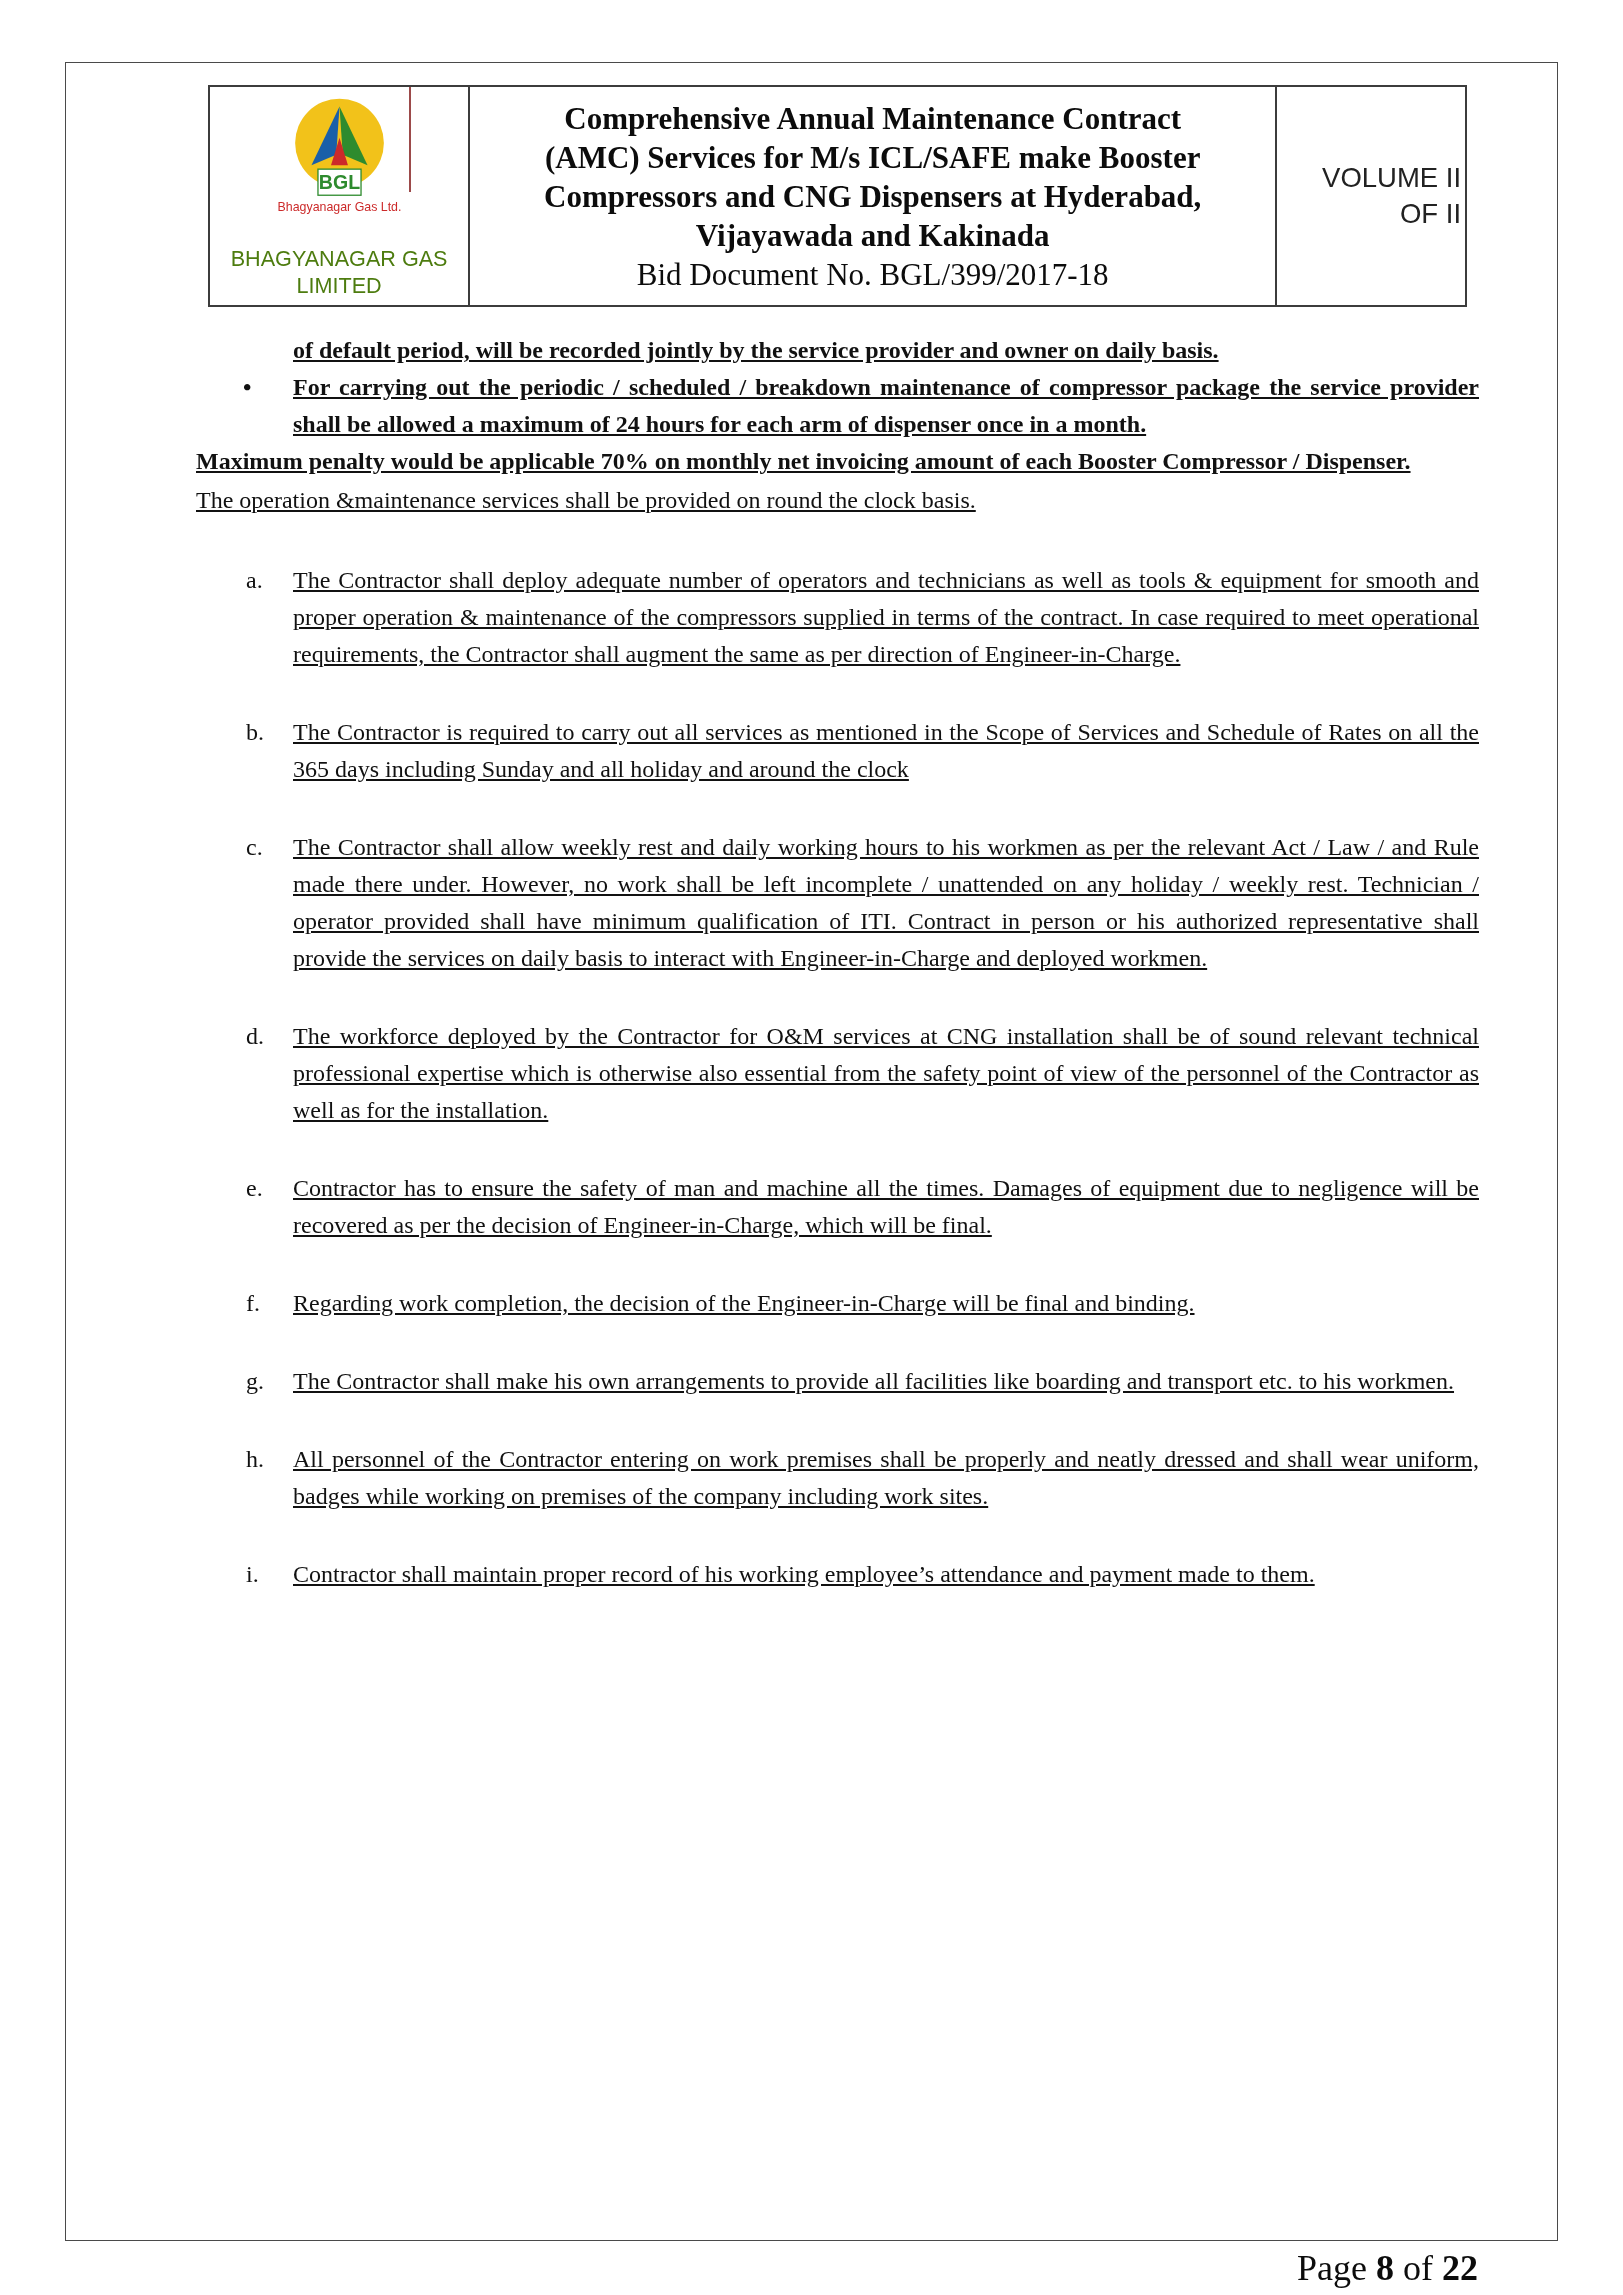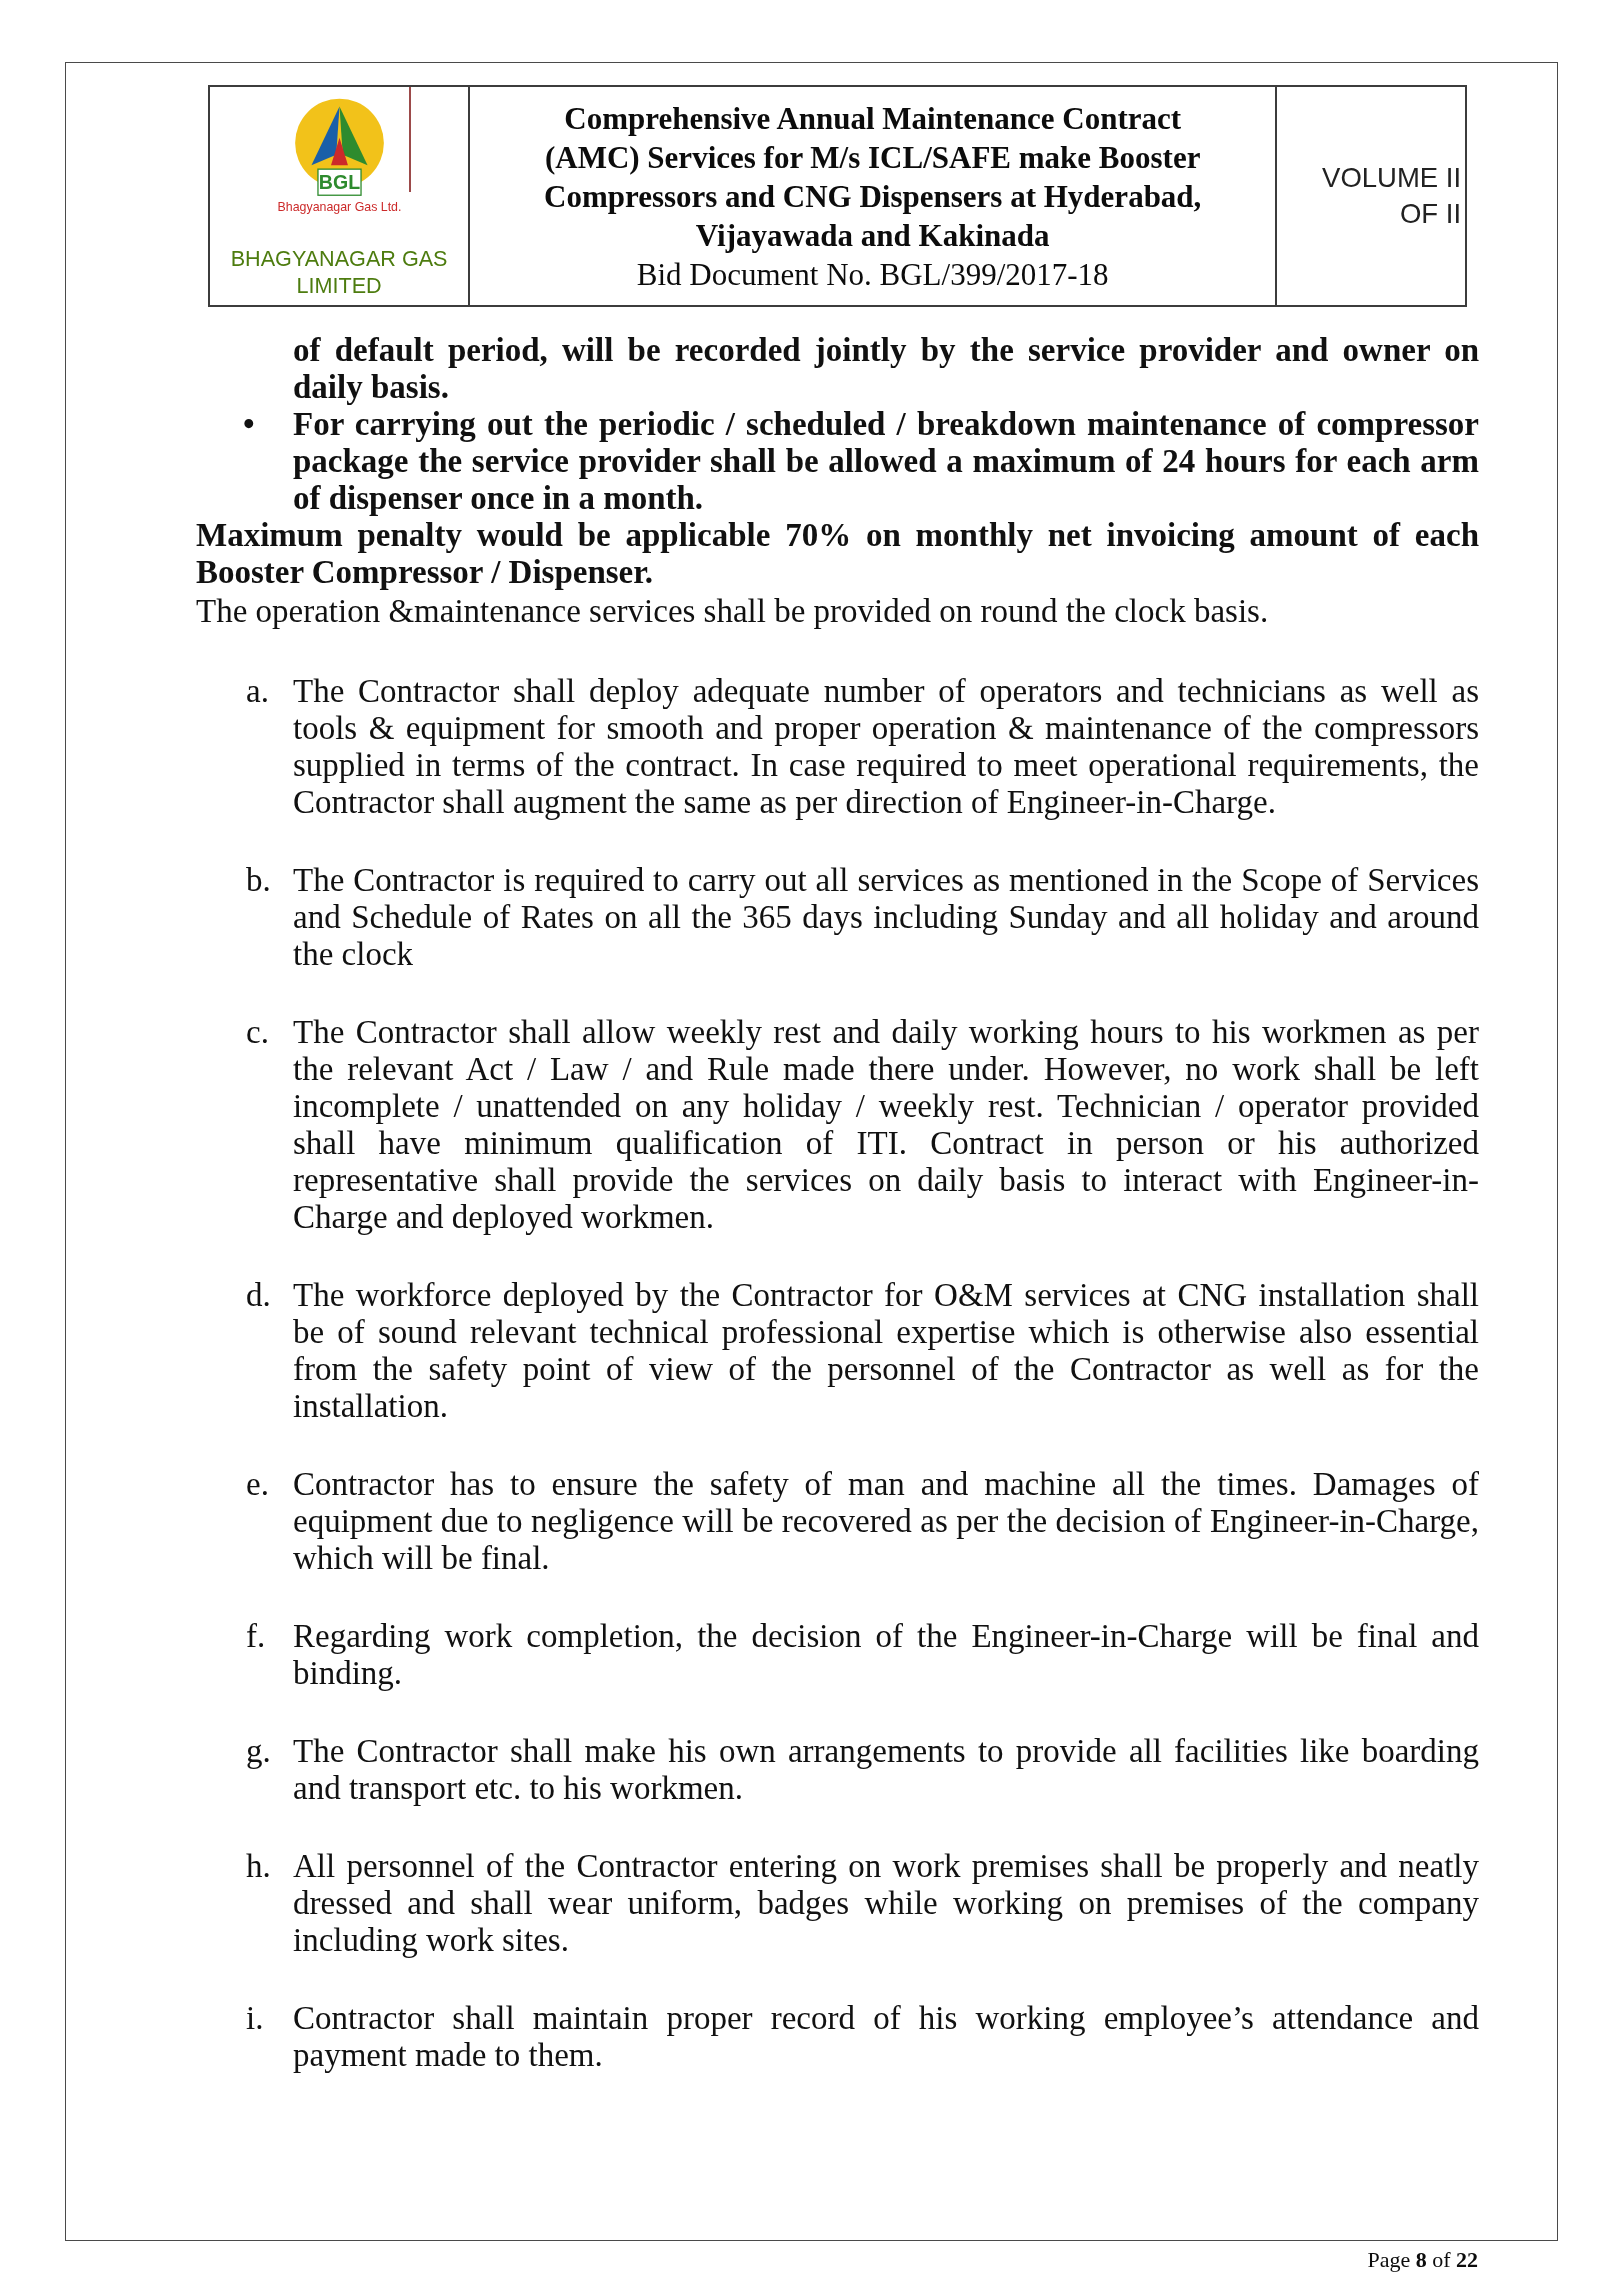--- a/index.html
+++ b/index.html
@@ -67,21 +67,21 @@
     color:#0c0c0c;
   }
   .volume-text {
     font-family:"Liberation Sans", sans-serif;
     font-size:27.5px;
     line-height:1.3;
     color:#222;
   }
 
   
-  .body-area { margin-top:25px; font-size:33px; line-height:37px; }
+  .body-area { margin-top:25px; font-size:24px; line-height:37px;text-decoration:underline; }
 
   .p-continuation {
     margin-left:97px;
     font-weight:700;
     text-align:justify;
   }
 
   .bullet-item {
     position:relative;
     padding-left:97px;
@@ -117,21 +117,21 @@
   }
   .list-item .li-label {
     position:absolute;
     left:50px; top:0;
   }
 
   
   .page-footer {
     position:absolute;
     right:145px; top:2247px;
-    font-size:22px;
+    font-size:36px;
     color:#0c0c0c;
   }
   .page-footer .b { font-weight:700; }
 </style>
 </head>
 <body>
 
 <div class="page-border"></div>
 
 <div class="content">

